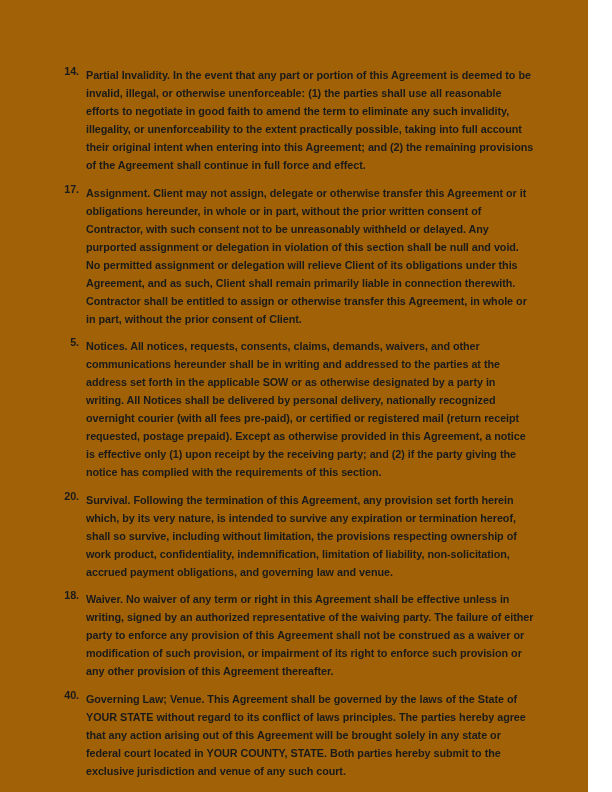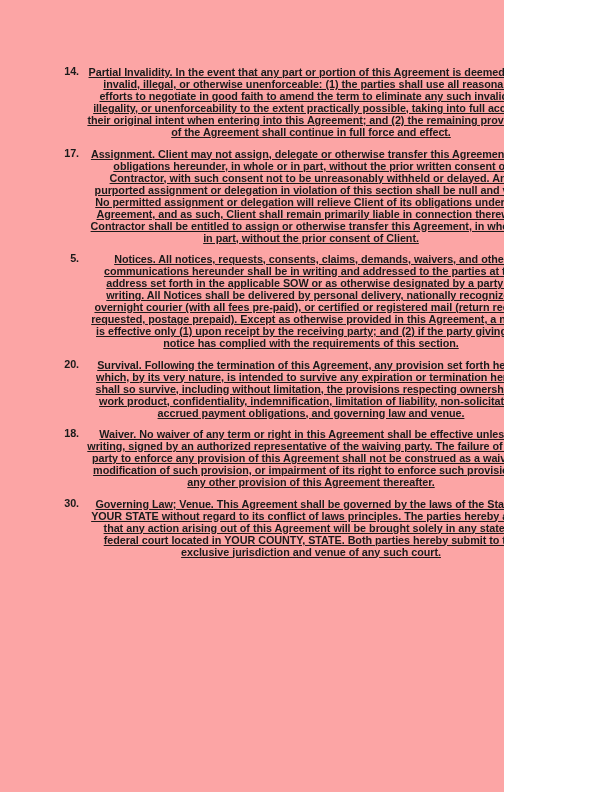--- a/index.html
+++ b/index.html
@@ -10,23 +10,23 @@
   }
   body {
     width: 612px;
     height: 792px;
     font-family: "Liberation Sans", "DejaVu Sans", sans-serif;
     color: #1a1a1a;
     -webkit-font-smoothing: antialiased;
   }
   .page {
     position: relative;
-    width: 504px;
+    width: 588px;
     height: 792px;
-    background: #fca5a5;
+    background: #a16207;
     box-sizing: border-box;
     overflow: hidden;
   }
   .clause-list {
     position: absolute;
     left: 62px;
     top: 66px;
     width: 474px;
     margin: 0;
     padding: 0;
@@ -50,26 +50,25 @@
     font-size: 8.1pt;
     font-weight: 700;
     line-height: 11.8px;
     letter-spacing: -0.1px;
     color: #1a1a1a;
   }
   .clause-text {
     display: block;
     font-size: 8.1pt;
     font-weight: 600;
-    line-height: 12px;
+    line-height: 18px;
     letter-spacing: -0.06px;
     color: #1a1a1a;
-    text-align: center;
+    text-align: left;
     word-spacing: 0.1px;
-    text-decoration: underline;
   }
 </style>
 </head>
 <body>
 
 <div class="page">
   <div class="clause-list">
 
     <div class="clause">
       <span class="clause-number">14.</span>
@@ -91,18 +90,18 @@
       <span class="clause-number">20.</span>
       <span class="clause-text">Survival. Following the termination of this Agreement, any provision set forth herein which, by its very nature, is intended to survive any expiration or termination hereof, shall so survive, including without limitation, the provisions respecting ownership of work product, confidentiality, indemnification, limitation of liability, non-solicitation, accrued payment obligations, and governing law and venue.</span>
     </div>
 
     <div class="clause">
       <span class="clause-number">18.</span>
       <span class="clause-text">Waiver. No waiver of any term or right in this Agreement shall be effective unless in writing, signed by an authorized representative of the waiving party. The failure of either party to enforce any provision of this Agreement shall not be construed as a waiver or modification of such provision, or impairment of its right to enforce such provision or any other provision of this Agreement thereafter.</span>
     </div>
 
     <div class="clause">
-      <span class="clause-number">30.</span>
+      <span class="clause-number">40.</span>
       <span class="clause-text">Governing Law; Venue. This Agreement shall be governed by the laws of the State of YOUR STATE without regard to its conflict of laws principles. The parties hereby agree that any action arising out of this Agreement will be brought solely in any state or federal court located in YOUR COUNTY, STATE. Both parties hereby submit to the exclusive jurisdiction and venue of any such court.</span>
     </div>
 
   </div>
 </div>
 
 </body></html>

